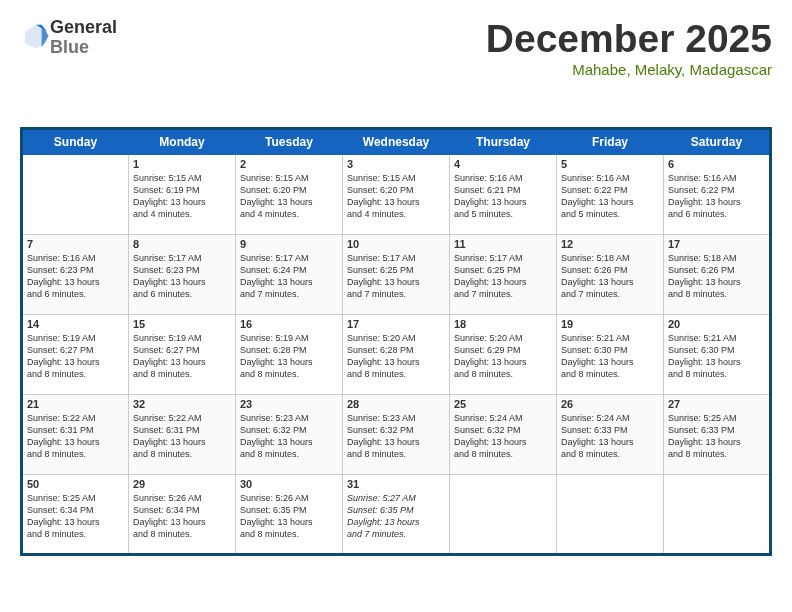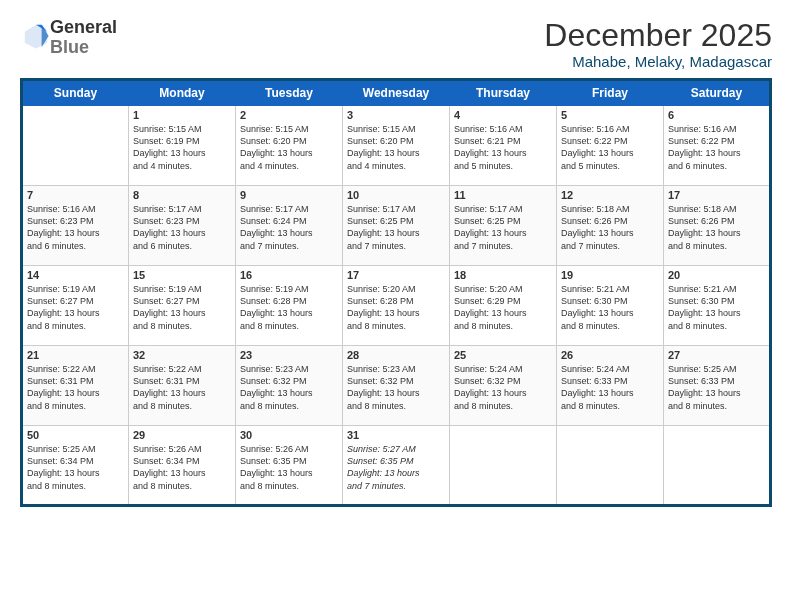--- a/index.html
+++ b/index.html
@@ -9,20 +9,21 @@
       font-family: Arial, sans-serif;
       background: #fff;
       overflow: hidden;
     }
     .page {
       width: 792px;
       height: 452px;
       padding: 18px 20px 14px 20px;
       display: flex;
       flex-direction: column;
+      gap: 41px;
     }
     .header {
       display: flex;
       justify-content: space-between;
       align-items: flex-start;
       margin-bottom: 8px;
     }
     .logo {
       display: flex;
       align-items: center;
@@ -37,28 +38,28 @@
     .logo-text .blue { color: #737373; }
     .logo-icon {
       width: 28px;
       height: 28px;
       margin-left: 2px;
     }
     .title-block {
       text-align: right;
     }
     .main-title {
-      font-size: 32px;
-      font-weight: normal;
+      font-size: 39px;
+      font-weight: bold;
       color: #333;
       line-height: 1.1;
     }
     .sub-title {
       font-size: 15px;
-      color: #0c4a6e;
+      color: #4d7c0f;
     }
     .calendar {
       flex: 1;
       border: 3px solid #0c4a6e;
       border-collapse: collapse;
       width: 100%;
       table-layout: fixed;
     }
     .calendar th {
       background: #1565c0;

